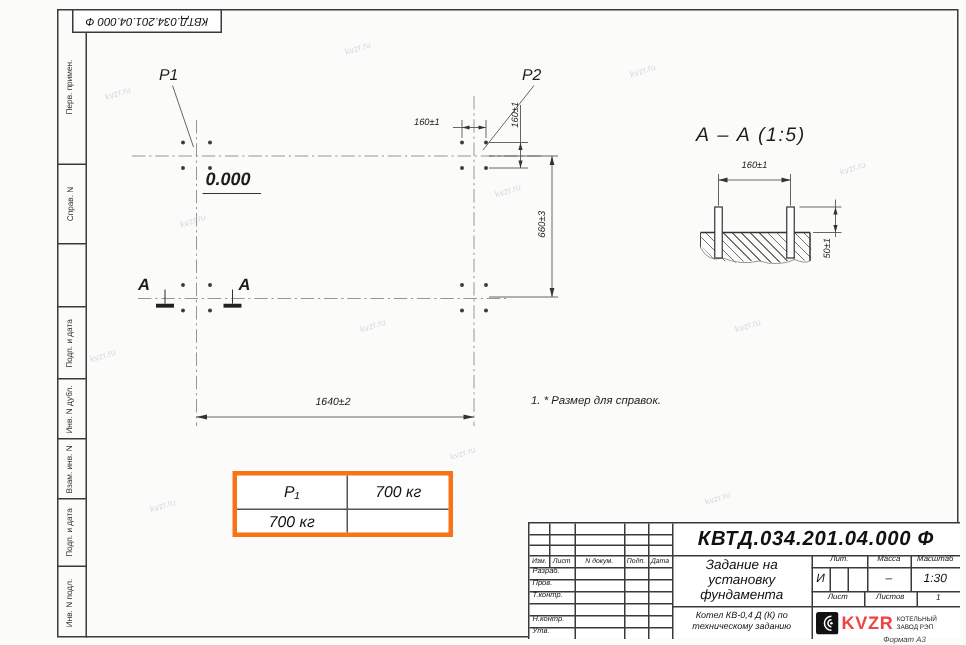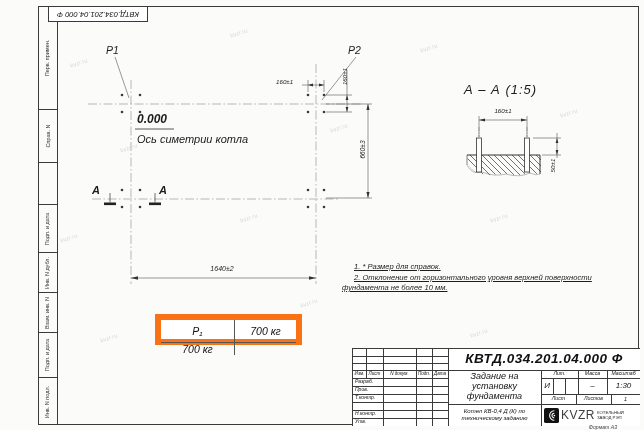--- a/index.html
+++ b/index.html
@@ -11,23 +11,23 @@
   .hline{position:absolute;height:1px;background:#3a3a3a;}
   .sbcell{position:absolute;left:38px;width:20px;box-sizing:border-box;
           border-right:1px solid #3a3a3a;border-bottom:1px solid #3a3a3a;
           display:flex;align-items:center;justify-content:center;}
   .sbcell span{transform:rotate(-90deg);font-size:5.5px;white-space:nowrap;color:#333;}
   .wm{position:absolute;font-size:6px;color:rgba(110,120,145,0.26);
       transform:rotate(-18deg);white-space:nowrap;}
   .tbtxt{position:absolute;display:flex;align-items:center;justify-content:center;
          text-align:center;font-style:italic;color:#111;line-height:1.1;}
   .note-block p{margin:0 0 1px 0;font-size:7.6px;font-style:italic;line-height:1.32;
-                text-indent:12px;color:#1d1d1d;text-decoration:underline;}
-  .ptable{position:absolute;left:155px;top:314px;width:147px;height:31px;
-          box-sizing:border-box;border:6px solid #f97316;display:grid;background:#fff;
+                text-indent:12px;color:#1d1d1d;}
+  .ptable{position:absolute;left:155px;top:314px;width:147px;height:44px;
+          box-sizing:border-box;border:3px solid #f97316;display:grid;background:#fff;
           grid-template-columns:74px 1fr;grid-template-rows:23px 1fr;}
   .ptable div{display:flex;align-items:center;justify-content:center;
               font-style:italic;font-size:10.5px;color:#111;
               border-right:1px solid #555;border-bottom:1px solid #555;}
   .ptable div:nth-child(2n){border-right:none;}
   .ptable div:nth-child(3),.ptable div:nth-child(4){border-bottom:none;text-align:right;}
   .hatch{position:absolute;left:467px;top:155px;width:74px;height:21px;
          background:repeating-linear-gradient(45deg,rgba(90,90,90,0.85) 0 0.7px,transparent 0.7px 4.2px);
          clip-path:polygon(0 0,100% 0,100% 92%,84% 86%,68% 98%,50% 88%,30% 96%,12% 85%,2% 48%);}
   svg{position:absolute;left:0;top:0;pointer-events:none;}
@@ -163,35 +163,33 @@
       <path d="M467,155 V165" stroke="#333" stroke-width="0.6"></path>
       <path d="M467,165 Q472,175 482,172 Q494,177 506,174 Q519,178 530,173 Q536,176 540,174" stroke="#777" stroke-width="0.5" fill="none"></path>
       <rect x="476.5" y="138" width="5" height="34" fill="#fff" stroke="#333" stroke-width="0.8"></rect>
       <rect x="524.5" y="138" width="5" height="34" fill="#fff" stroke="#333" stroke-width="0.8"></rect>
     </g>
   </svg>
 
   <div class="lbl" style="left:106px;top:44px;font-size:10.5px">P1</div>
   <div class="lbl" style="left:348px;top:44px;font-size:10.5px">P2</div>
   <div class="lbl" style="left:137px;top:112px;font-size:12px;font-weight:600">0.000</div>
-  <div class="lbl" style="left:137px;top:133px;font-size:11px">Ось симетрии котла</div>
   <div class="lbl" style="left:276px;top:77.5px;font-size:6.2px">160±1</div>
   <div class="lbl" style="left:331px;top:73px;width:26px;text-align:center;font-size:6.2px;transform:rotate(-90deg)">160±1</div>
   <div class="lbl" style="left:346px;top:146px;width:32px;text-align:center;font-size:6.5px;transform:rotate(-90deg)">660±3</div>
   <div class="lbl" style="left:198px;top:265px;width:48px;text-align:center;font-size:7px">1640±2</div>
   <div class="lbl" style="left:92px;top:184px;font-size:11px;font-weight:600">А</div>
   <div class="lbl" style="left:159px;top:184px;font-size:11px;font-weight:600">А</div>
 
   <div class="lbl" style="left:464px;top:82px;font-size:13px;letter-spacing:1px">А – А (1:5)</div>
   <div class="lbl" style="left:486px;top:107px;width:34px;text-align:center;font-size:6.2px">160±1</div>
   <div class="lbl" style="left:538px;top:162px;width:28px;text-align:center;font-size:6.2px;transform:rotate(-90deg)">50±1</div>
 
   <div class="note-block abs" style="left:342px;top:262px;width:274px">
     <p>1. * Размер для справок.</p>
-    <p>2. Отклонение от горизонтального уровня верхней поверхности фундамента не более 10 мм.</p>
   </div>
 
   <div class="ptable">
     <div>P₁</div>
     <div>700 кг</div>
     <div>700 кг</div>
   </div>
 
   <div class="abs" style="left:352px;top:348px;width:287px;height:77px;background:#fff;border-top:1px solid #3a3a3a;border-left:1px solid #3a3a3a;">
 
@@ -247,20 +245,20 @@
     <div class="tbtxt" style="left:223px;top:45px;width:35px;height:10px;font-size:5.2px">Листов</div>
     <div class="tbtxt" style="left:258px;top:45px;width:29px;height:10px;font-size:5.5px">1</div>
 
     <div class="abs" style="left:188px;top:55px;width:99px;height:22px;display:flex;align-items:center;gap:2px;padding-left:3px;box-sizing:border-box">
       <svg width="15" height="15" viewBox="0 0 16 16" style="position:static">
         <rect width="16" height="16" rx="2" fill="#111"></rect>
         <path d="M11 3a5 5 0 1 0 0 10" stroke="#fff" fill="none" stroke-width="1.1"></path>
         <path d="M11 5.5a2.5 2.5 0 1 0 0 5" stroke="#fff" fill="none" stroke-width="1.1"></path>
         <circle cx="11" cy="8" r="0.9" fill="#fff"></circle>
       </svg>
-      <span style="font-size:12px;font-weight:400;letter-spacing:0.5px;color:#404040">KVZR</span>
+      <span style="font-size:12px;font-weight:700;letter-spacing:0.5px;color:#ef4444">KVZR</span>
       <span style="font-size:4.3px;width:34px;line-height:1.25;color:#222">КОТЕЛЬНЫЙ ЗАВОД РЭП</span>
     </div>
   </div>
 
   <div class="lbl" style="left:568px;top:424px;width:70px;text-align:center;font-size:5.2px;color:#444">Формат А3</div>
 
 </div>
 
 </body></html>

